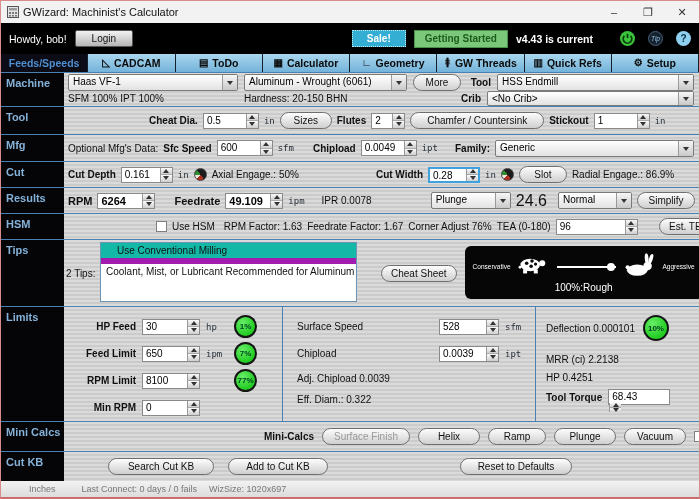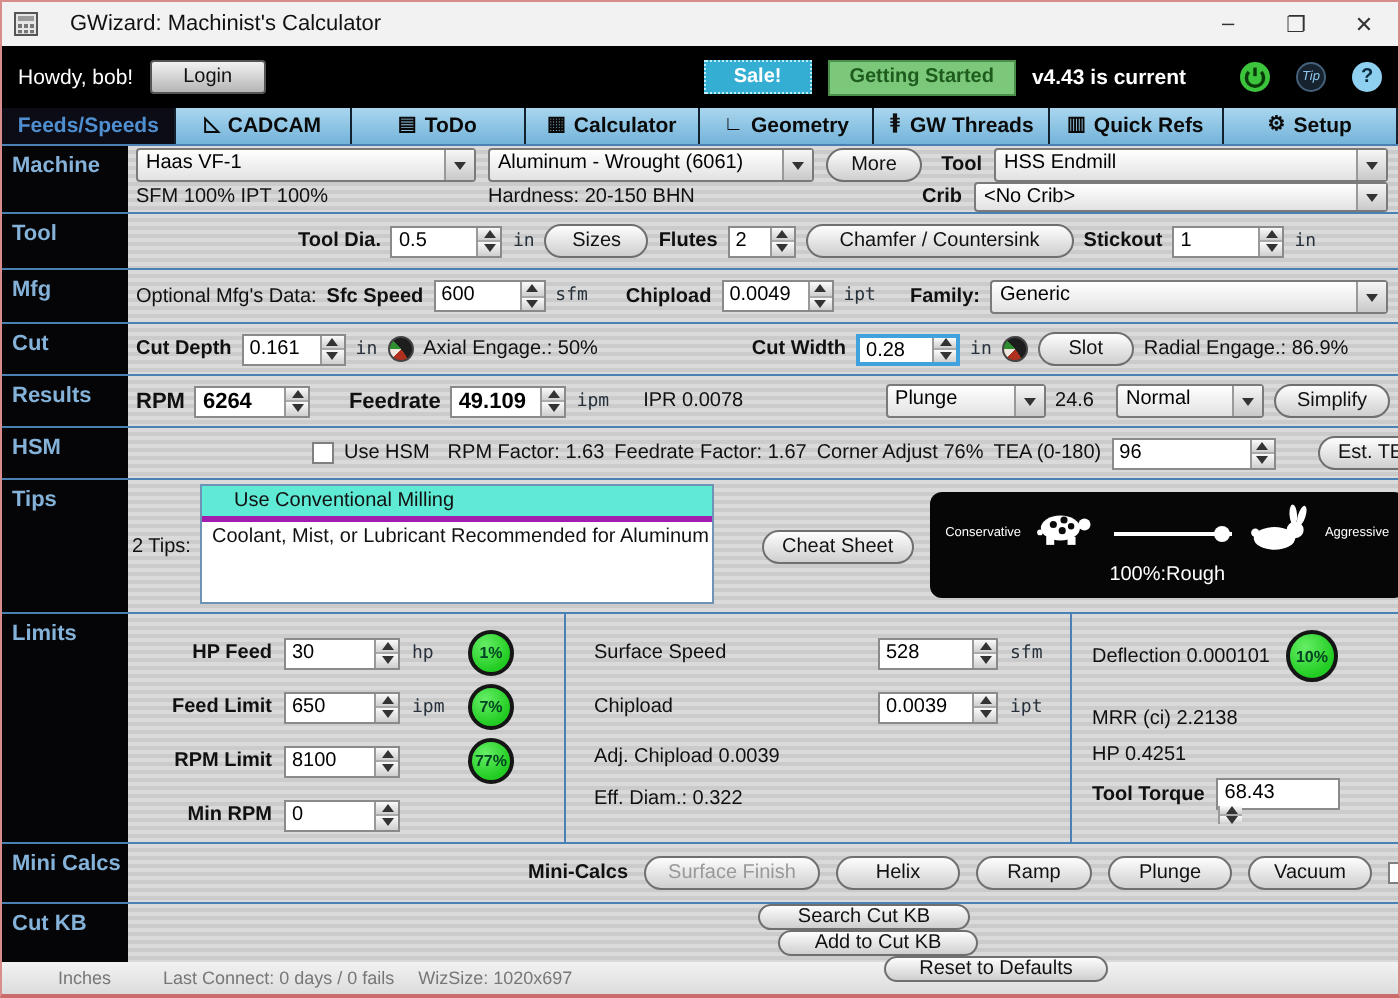--- a/index.html
+++ b/index.html
@@ -1,20 +1,20 @@
 <!DOCTYPE html>
 <html><head>
 <meta charset="utf-8">
 <style>
   html,body{margin:0;padding:0;background:#555;font-family:"Liberation Sans",sans-serif;}
   *{box-sizing:border-box;}
   .window{width:700px;height:499px;background:#000;border:1px solid #d98c8c;border-bottom:2px solid #cc6b6b;overflow:hidden;display:flex;flex-direction:column;}
   
   .titlebar{height:22px;background:#f2f2f2;display:flex;align-items:center;padding:0 0 0 6px;flex:none;}
-  .titlebar .ttl{font-size:11px;color:#111;margin-left:16px;flex:1;}
+  .titlebar .ttl{font-size:11px;color:#111;margin-left:4px;flex:1;}
   .wctl{width:34px;height:100%;display:flex;align-items:center;justify-content:center;font-size:11px;color:#333;}
   
   .topbar{height:31px;background:#000;display:flex;align-items:center;padding:0 8px;flex:none;gap:8px;}
   .greet{color:#fff;font-size:10.5px;}
   .login{height:17px;padding:0 16px;background:linear-gradient(#f2f2f2,#b5b5b5);border:1px solid #555;color:#111;font-size:10px;display:flex;align-items:center;border-radius:2px;}
   .sale{height:17px;padding:0 14px;margin-left:auto;background:#35aed4;border:1px dotted #bfeffc;color:#fff;font-size:10px;font-weight:bold;display:flex;align-items:center;}
   .gstart{height:18px;padding:0 10px;background:#7bc87b;border:1px solid #4a8f4a;color:#1e5c1e;font-size:10px;font-weight:bold;display:flex;align-items:center;}
   .ver{color:#fff;font-size:10.5px;font-weight:bold;margin-right:14px;}
   .circ{width:15px;height:15px;border-radius:50%;display:flex;align-items:center;justify-content:center;margin-left:5px;}
   .tipcirc{background:#16222e;border:1px solid #44607a;color:#8fc6ec;font-size:6.5px;font-style:italic;}
@@ -49,21 +49,21 @@
   .spin .arr .up{border-bottom:1px solid #aaa;}
   .spin .arr .up::after{content:"";border:3px solid transparent;border-bottom:4px solid #333;margin-top:-3px;}
   .spin .arr .dn::after{content:"";border:3px solid transparent;border-top:4px solid #333;margin-bottom:-3px;}
   .cb{width:11px;height:11px;background:#fff;border:1px solid #808080;flex:none;}
   .badge{width:23px;height:23px;border-radius:50%;background:radial-gradient(circle at 35% 30%,#6e6,#2c2 70%);border:2px solid #151515;display:flex;align-items:center;justify-content:center;font-size:8px;font-weight:bold;color:#042;flex:none;}
   .engage{width:13px;height:13px;border-radius:50%;border:1px solid #444;flex:none;
     background:conic-gradient(#1d1d1d 0 40%,#b03020 40% 62%,#efe7df 62% 75%,#2f8f2f 75% 88%,#1d1d1d 88% 100%);}
   
   .tiplist{width:257px;background:#fff;border:1px solid #6d93b5;font-size:10px;color:#111;}
   .tiplist .it{padding:2px 5px;white-space:nowrap;overflow:hidden;}
-  .tiplist .it.sel{background:#5eead4;border-bottom:3px solid #a21caf;padding-left:16px;}
+  .tiplist .it.sel{background:#14b8a6;border-bottom:6px solid #a21caf;padding-left:16px;}
   .sliderpanel{background:#060606;border-radius:6px;color:#fff;display:flex;flex-direction:column;justify-content:center;padding:3px 8px;}
   .sl-row{display:flex;align-items:center;gap:5px;}
   .sl-cap{font-size:6.5px;color:#fff;}
   .sl-line{flex:1;height:2px;background:#fff;position:relative;margin:0 4px;}
   .sl-dot{position:absolute;right:3%;top:-3px;width:8px;height:8px;border-radius:50%;background:#fff;}
   .sl-caption{text-align:center;font-size:10px;margin-top:1px;}
   
   .limcols{display:flex;height:100%;}
   .limcol{height:100%;padding:6px 6px 0 10px;}
   .limcol.c1{width:219px;border-right:1px solid #4a80b4;}
@@ -176,21 +176,21 @@
             <span class="v">&lt;No Crib&gt;</span>
             <span class="a"></span>
           </span>
       </div>
     </div>
   </div>
 
   <div class="row" style="height:28px;">
     <div class="side">Tool</div>
     <div class="content hrow" style="gap:5px;padding-left:85px;">
-      <span class="lbl">Tool Dia.</span>
+      <span class="lbl">Cheat Dia.</span>
       <span class="spin" style="width:56px;">
           <span class="v">0.5</span>
           <span class="arr">
             <span class="up"></span>
             <span class="dn"></span>
           </span>
         </span>
       <span class="unit">in</span>
       <span class="btn" style="width:52px;">Sizes</span>
       <span class="lbl">Flutes</span>
@@ -291,21 +291,21 @@
             <span class="up"></span>
             <span class="dn"></span>
           </span>
         </span>
       <span class="unit">ipm</span>
       <span class="txt" style="margin-left:12px;">IPR 0.0078</span>
       <span class="dd" style="width:80px;margin-left:auto;">
           <span class="v">Plunge</span>
           <span class="a"></span>
         </span>
-      <span class="txt" style="font-size:10px;text-align:right;">24.6</span>
+      <span class="txt" style="font-size:16px;text-align:right;">24.6</span>
       <span class="dd" style="width:74px;margin-left:6px;">
           <span class="v">Normal</span>
           <span class="a"></span>
         </span>
       <span class="btn" style="width:58px;">Simplify</span>
     </div>
   </div>
 
   <div class="row" style="height:26px;">
     <div class="side">HSM</div>
@@ -484,21 +484,21 @@
       <span class="btn" style="width:58px;">Ramp</span>
       <span class="btn" style="width:62px;">Plunge</span>
       <span class="btn" style="width:62px;">Vacuum</span>
       <span class="cb"></span>
 
     </div>
   </div>
 
   <div class="row" style="height:30px;">
     <div class="side">Cut KB</div>
-    <div class="content hrow" style="padding-left:101px;flex-direction:column;">
+    <div class="content hrow" style="padding-left:44px;">
       <span class="btn" style="width:106px;">Search Cut KB</span>
       <span class="btn" style="width:100px;margin-left:14px;">Add to Cut KB</span>
       <span class="btn" style="width:112px;margin-left:132px;">Reset to Defaults</span>
     </div>
   </div>
 
   <div class="statusbar">
     <span style="margin-left:28px;">Inches</span>
     <span style="margin-left:26px;">Last Connect: 0 days / 0 fails</span>
     <span style="margin-left:12px;">WizSize: 1020x697</span>

